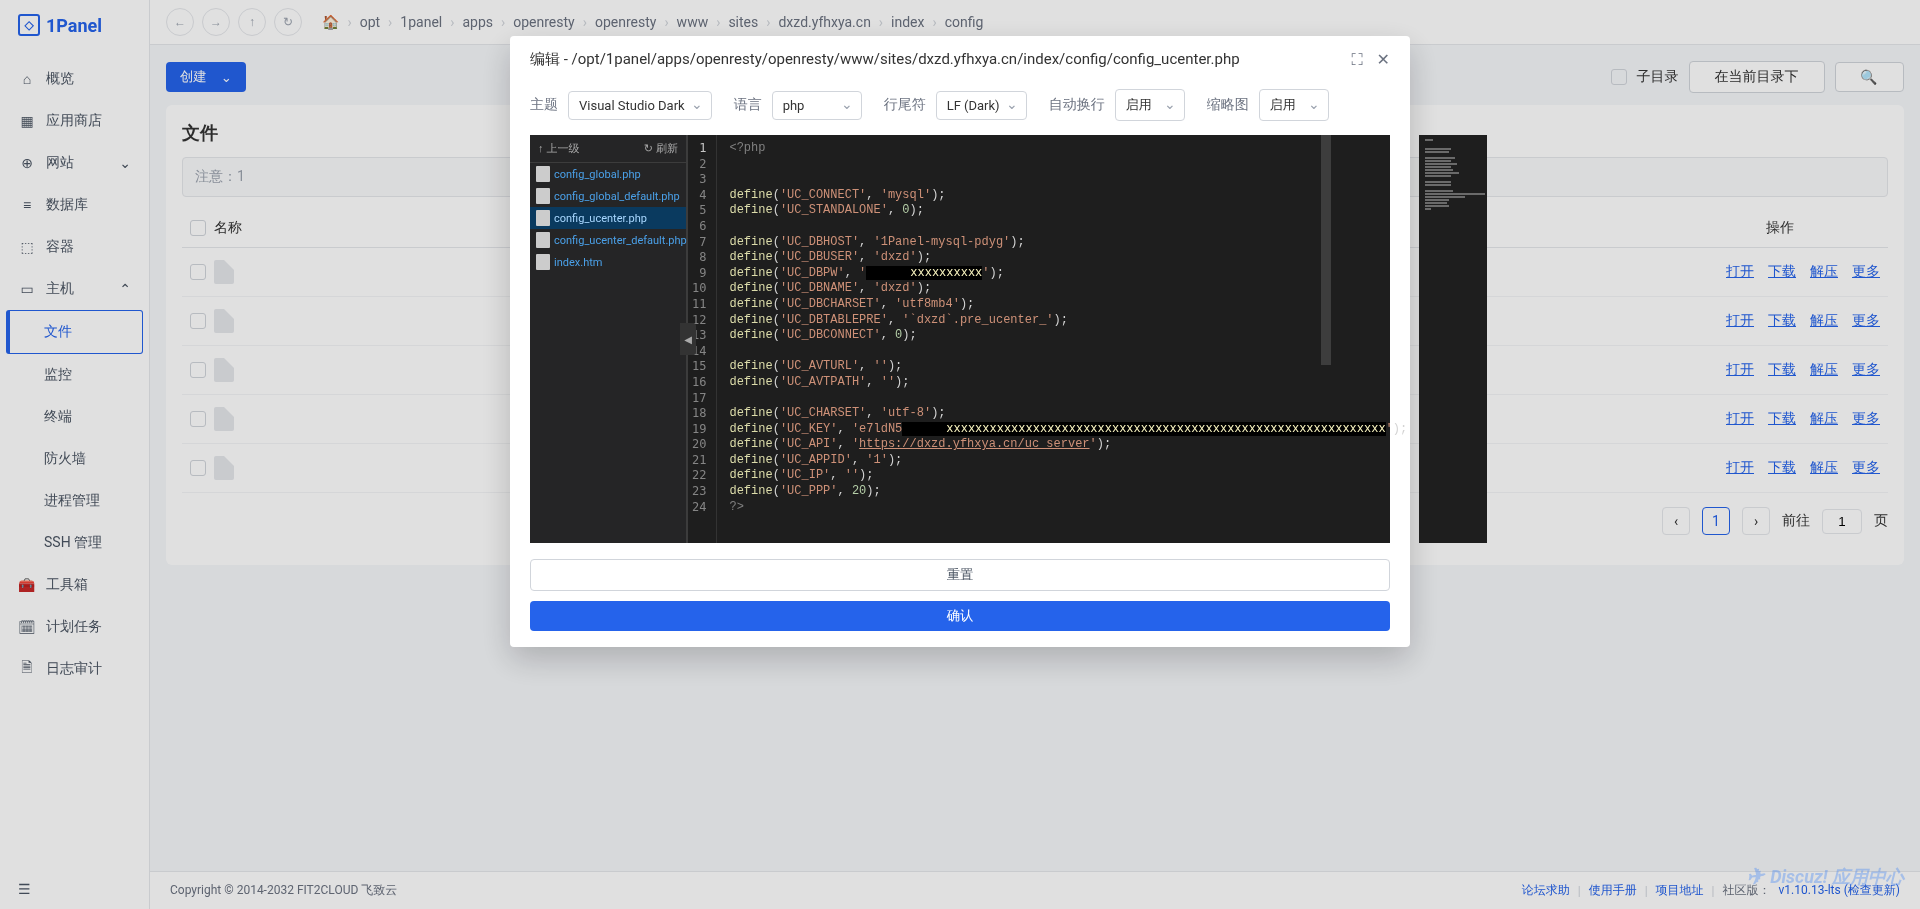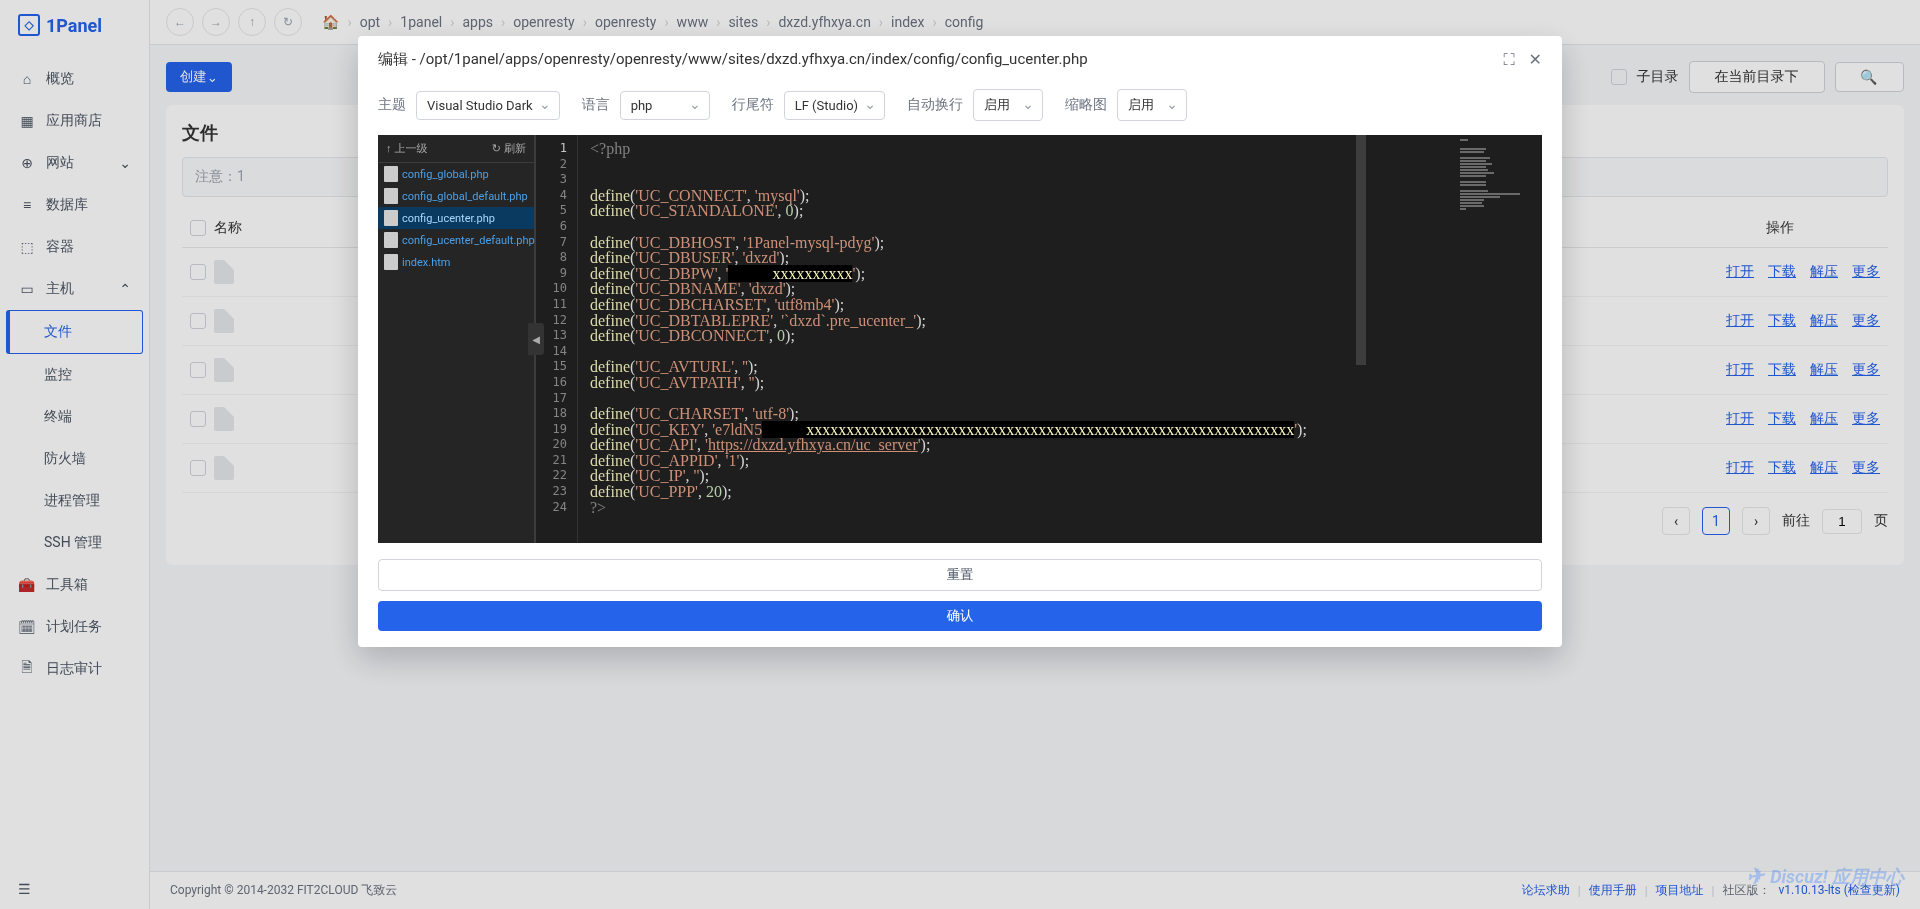--- a/index.html
+++ b/index.html
@@ -24,21 +24,21 @@
     
     .main { flex: 1; display: flex; flex-direction: column; background: #f5f7fa; }
     .topbar { display: flex; align-items: center; gap: 8px; padding: 8px 16px; background: #fff; border-bottom: 1px solid #e5e7eb; }
     .nav-btn { width: 28px; height: 28px; border: 1px solid #e5e7eb; border-radius: 50%; display: flex; align-items: center; justify-content: center; color: #9ca3af; cursor: pointer; font-size: 12px; }
     .breadcrumb { display: flex; align-items: center; gap: 8px; color: #6b7280; margin-left: 12px; }
     .breadcrumb span { cursor: pointer; }
     .breadcrumb .sep { color: #d1d5db; }
     
     .content { flex: 1; padding: 16px; }
     .toolbar { display: flex; align-items: center; gap: 12px; margin-bottom: 12px; }
-    .btn-primary { background: #2563eb; color: #fff; border: none; padding: 6px 14px; border-radius: 4px; cursor: pointer; display: flex; align-items: center; gap: 0; }
+    .btn-primary { background: #2563eb; color: #fff; border: none; padding: 6px 14px; border-radius: 4px; cursor: pointer; display: flex; align-items: center; gap: 14px; }
     .checkbox { width: 16px; height: 16px; border: 1px solid #d1d5db; border-radius: 3px; }
     .input-outline { border: 1px solid #d1d5db; border-radius: 4px; padding: 6px 25px; background: #fff; }
     .toolbar-right { margin-left: auto; display: flex; align-items: center; gap: 10px; }
     
     .panel { background: #fff; border-radius: 6px; padding: 16px; }
     .panel-title { font-size: 18px; font-weight: 600; margin-bottom: 12px; }
     .note-box { background: #f9fafb; border: 1px solid #e5e7eb; border-radius: 4px; padding: 10px 12px; color: #9ca3af; margin-bottom: 12px; }
     
     .table { width: 100%; }
     .table-head { display: flex; border-bottom: 1px solid #e5e7eb; padding: 10px 8px; }
@@ -57,21 +57,21 @@
     .page-input { width: 40px; text-align: center; border: 1px solid #e5e7eb; border-radius: 4px; padding: 4px; }
     
     
     .footer { display: flex; align-items: center; justify-content: space-between; padding: 10px 20px; background: #fff; border-top: 1px solid #e5e7eb; font-size: 12px; color: #6b7280; }
     .footer-links { display: flex; gap: 8px; align-items: center; justify-content: flex-end; }
     .footer-links a { color: #2563eb; text-decoration: none; cursor: pointer; }
     .footer-sep { color: #d1d5db; }
     
     
     .modal-overlay { position: fixed; inset: 0; background: rgba(0,0,0,0.12); display: flex; align-items: flex-start; justify-content: center; padding-top: 36px; }
-    .modal { width: 1204px; background: #fff; border-radius: 4px; box-shadow: 0 12px 32px rgba(0,0,0,.2); }
+    .modal { width: 900px; background: #fff; border-radius: 4px; box-shadow: 0 12px 32px rgba(0,0,0,.2); }
     .modal-header { display: flex; align-items: center; justify-content: space-between; padding: 14px 20px; }
     .modal-title { font-size: 15px; color: #333; }
     .modal-actions { display: flex; gap: 14px; color: #6b7280; }
     .modal-icon-btn { cursor: pointer; font-size: 16px; }
     
     .modal-controls { display: flex; align-items: center; gap: 22px; padding: 6px 20px 14px; }
     .ctrl { display: flex; align-items: center; gap: 10px; }
     .ctrl-label { color: #6b7280; font-size: 14px; }
     .select { border: 1px solid #d1d5db; border-radius: 4px; padding: 6px 26px 6px 10px; background: #fff; font-size: 13px; position: relative; min-width: 70px; cursor: pointer; }
     .select::after { content: '⌄'; position: absolute; right: 8px; top: 50%; transform: translateY(-55%); color: #9ca3af; font-size: 14px; }
@@ -86,21 +86,21 @@
     .tree-item { display: flex; align-items: center; gap: 4px; padding: 3px 6px; color: #4aa0e8; font-size: 11px; cursor: pointer; }
     .tree-item.active { background: #0a3a5f; color: #a8d7ff; }
     .tree-file-icon { width: 14px; height: 16px; background: #cccccc; border-radius: 1px; flex-shrink: 0; }
     
     .tree-collapse-handle { position: absolute; left: 150px; top: 50%; transform: translateY(-50%); width: 16px; height: 32px; background: #333; color: #aaa; display: flex; align-items: center; justify-content: center; cursor: pointer; z-index: 5; font-size: 10px; border-radius: 0 3px 3px 0; }
     
     .gutter { width: 42px; background: #1e1e1e; text-align: right; padding: 6px 10px 6px 4px; color: #858585; font-family: Consolas, Monaco, monospace; font-size: 12px; line-height: 15.6px; border-right: 1px solid #333; }
     .gutter .ln { height: 15.6px; }
     .gutter .ln.active { color: #c6c6c6; }
     
-    .code-area { flex: 1; padding: 6px 12px; font-family: Liberation Serif, serif; font-size: 16px; line-height: 15.6px; color: #d4d4d4; position: relative; }
+    .code-area { flex: 1; padding: 6px 12px; font-family: Liberation Mono, monospace; font-size: 12px; line-height: 15.6px; color: #d4d4d4; position: relative; }
     .code-line { height: 15.6px; white-space: pre; }
     .tok-tag { color: #808080; }
     .tok-fn { color: #dcdcaa; }
     .tok-str { color: #ce9178; }
     .tok-num { color: #b5cea8; }
     .tok-pun { color: #d4d4d4; }
     .tok-url { color: #ce9178; text-decoration: underline; }
     .redact { background: #000; color: #fef9c3; padding-left: 44px; }
     
     .minimap { width: 88px; background: #1e1e1e; padding: 4px 2px; }
@@ -340,21 +340,21 @@
       <div class="ctrl">
           <span class="ctrl-label">主题</span>
           <div class="select wide">Visual Studio Dark</div>
         </div>
       <div class="ctrl">
           <span class="ctrl-label">语言</span>
           <div class="select mid">php</div>
         </div>
       <div class="ctrl">
           <span class="ctrl-label">行尾符</span>
-          <div class="select mid">LF (Studio)</div>
+          <div class="select mid">LF (Dark)</div>
         </div>
       <div class="ctrl">
           <span class="ctrl-label">自动换行</span>
           <div class="select">启用</div>
         </div>
       <div class="ctrl">
           <span class="ctrl-label">缩略图</span>
           <div class="select">启用</div>
         </div>
     </div>

